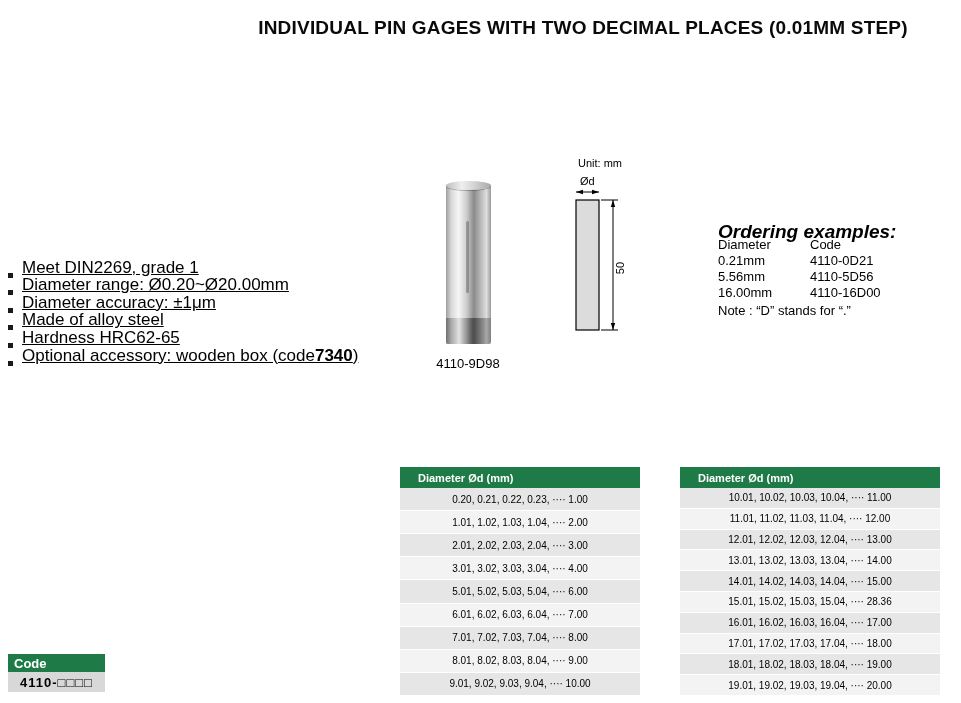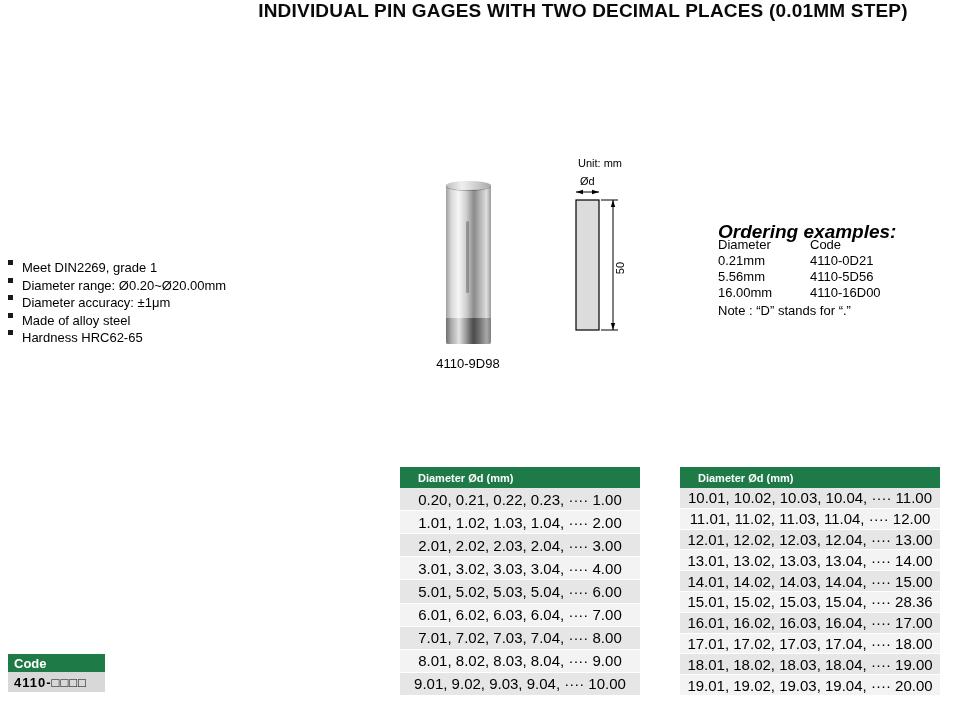--- a/index.html
+++ b/index.html
@@ -1,26 +1,26 @@
 <!DOCTYPE html>
 <html style="--green: #1e7b47; --row_dark: #e6e6e6; --row_light: #f3f3f3; --code_value_bg: #d8d8d8;"><head>
 <meta charset="utf-8">
 <style>
   html,body{margin:0;padding:0;}
   body{
     width:961px;height:703px;position:relative;background:#ffffff;
     font-family:"Liberation Sans", sans-serif;color:#000;overflow:hidden;
   }
   .title{
-    position:absolute;left:205px;top:0;width:756px;margin:0;
+    position:absolute;left:205px;top:17px;width:756px;margin:0;
     font-size:19px;font-weight:bold;text-align:center;letter-spacing:.2px;color:#0a0a0a;
   }
   
   .features{position:absolute;left:8px;top:260px;width:380px;}
-  .feature{height:17.6px;display:flex;align-items:flex-start;font-size:13px;}
+  .feature{height:17.6px;display:flex;align-items:flex-end;font-size:17px;text-decoration:underline;}
   .sq{width:5px;height:5px;background:#1a1a1a;margin-right:9px;flex:0 0 auto;}
   .feature b{font-weight:bold;}
   
   .pin{position:absolute;left:446px;top:181px;width:45px;height:163px;}
   .pin-top{position:absolute;left:0;top:0;width:45px;height:9px;border-radius:50%;
     background:linear-gradient(90deg,#bdbdbd,#efefef 35%,#d6d6d6 60%,#a8a8a8);
     box-shadow:0 1px 0 rgba(0,0,0,.25);}
   .pin-body{position:absolute;left:0;top:4px;width:45px;height:159px;border-radius:0 0 3px 3px;
     background:linear-gradient(90deg,#9f9f9f 0%,#d9d9d9 12%,#f6f6f6 28%,#cfcfcf 45%,#8a8a8a 62%,#b5b5b5 76%,#dedede 90%,#9a9a9a 100%);}
   .pin-engrave{position:absolute;left:20px;top:36px;width:3px;height:72px;
@@ -38,29 +38,29 @@
   .ordering{position:absolute;left:718px;top:221px;width:230px;font-size:13px;}
   .ord-title{font-weight:bold;font-size:19px;height:16px;font-style:italic;}
   .ord-row{height:16px;display:flex;align-items:flex-start;}
   .ord-c1{display:inline-block;width:92px;}
   .ord-note{margin-top:1px;height:16px;display:flex;align-items:center;}
   
   .code-block{position:absolute;left:8px;top:654px;width:97px;font-size:13px;}
   .code-header{height:18px;background:var(--green,#1e7b47);color:#fff;font-weight:bold;
     display:flex;align-items:center;padding-left:6px;}
   .code-value{height:20px;background:var(--code_value_bg,#d8d8d8);font-weight:bold;
-    display:flex;align-items:center;padding-left:6px;letter-spacing:1px;}
+    display:flex;align-items:center;padding-left:12px;letter-spacing:1px;}
   
   .dtable{position:absolute;top:467px;height:229px;display:flex;flex-direction:column;}
   .dtable-left{left:400px;width:240px;}
   .dtable-right{left:680px;width:260px;}
   .thead{height:21px;flex:0 0 auto;background:var(--green,#1e7b47);color:#fff;
     font-weight:bold;font-size:11px;display:flex;align-items:center;padding-left:18px;}
   .trow{flex:1 1 auto;display:flex;align-items:center;justify-content:center;
-    font-size:15px;border-bottom:1px solid #fff;box-sizing:border-box;}
+    font-size:10px;border-bottom:1px solid #fff;box-sizing:border-box;}
   .trow:nth-child(even){background:var(--row_dark,#e6e6e6);}
   .trow:nth-child(odd){background:var(--row_light,#f3f3f3);}
 </style>
 </head>
 <body>
 
 <h1 class="title">INDIVIDUAL PIN GAGES WITH TWO DECIMAL PLACES (0.01MM STEP)</h1>
 
 <div class="features">
   <div class="feature">
@@ -75,20 +75,26 @@
     <span class="sq"></span>
     <span>Diameter accuracy: ±1μm</span>
   </div>
   <div class="feature">
     <span class="sq"></span>
     <span>Made of alloy steel</span>
   </div>
   <div class="feature">
     <span class="sq"></span>
     <span>Hardness HRC62-65</span>
+  </div>
+  <div class="feature">
+    <span class="sq"></span>
+    <span>Optional accessory: wooden box (code </span>
+      <b>7340</b>
+      <span>)</span>
   </div>
 </div>
 
 <div class="pin">
   <div class="pin-body">
     <div class="pin-engrave"></div>
     <div class="pin-band"></div>
   </div>
   <div class="pin-top"></div>
 </div>

